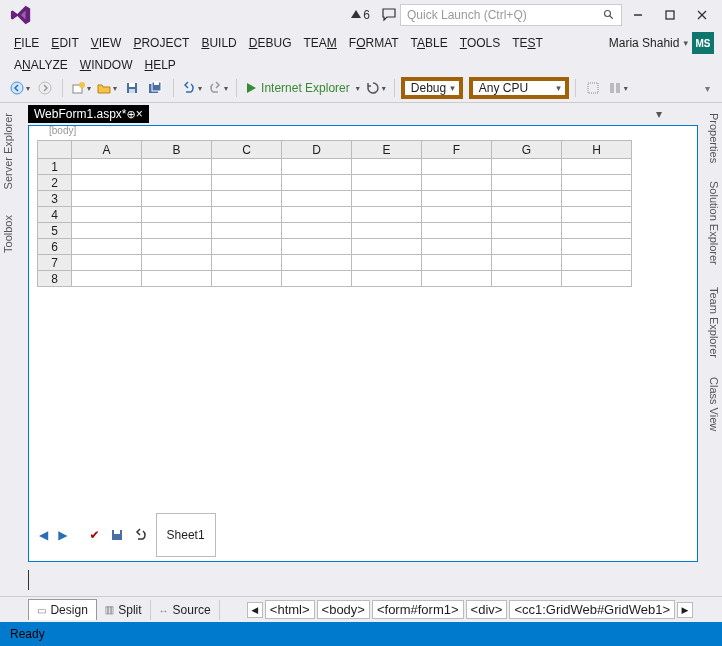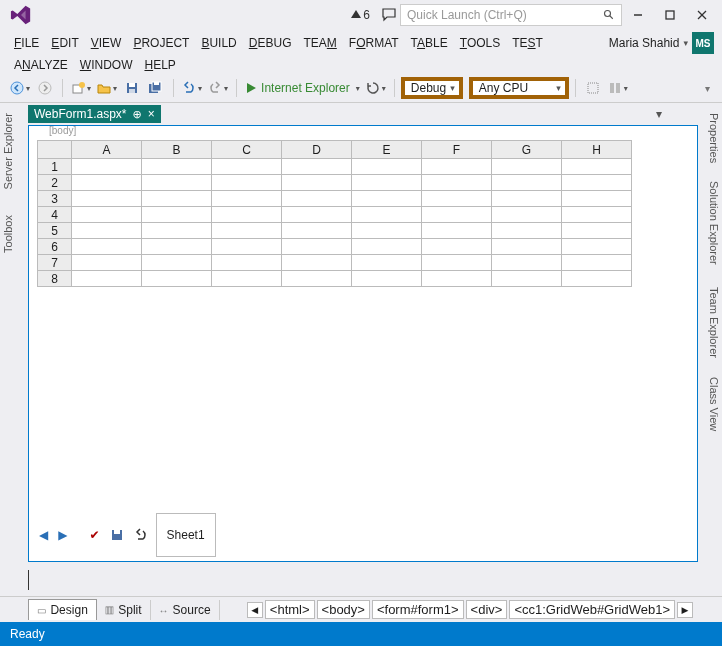--- a/index.html
+++ b/index.html
@@ -125,26 +125,25 @@
   .side-tab-left { left: 0; writing-mode: vertical-rl; transform: rotate(180deg); }
   .side-tab-right { right: 0; writing-mode: vertical-rl; }
 
   .doc-tab-row {
     display: flex;
     align-items: center;
     padding-left: 28px;
     height: 22px;
   }
   .doc-tab {
-    background: #0f766e;
+    background: #000000;
     color: #fff;
     display: flex;
     align-items: center;
     padding: 2px 6px;
-    gap: 6px;
     font-size: 12px;
     cursor: pointer;
   }
   .doc-tab .pin { font-size: 11px; }
   .doc-tab .close { font-size: 12px; cursor: pointer; }
   .doc-tab-dd { margin-left: auto; margin-right: 60px; cursor: pointer; color: #555; }
 
   .editor-frame {
     margin: 0 24px 0 28px;
     background: #fff;
@@ -235,21 +234,21 @@
     padding: 1px 4px;
     font-size: 13px;
     background: #fff;
     cursor: pointer;
     margin: 0 1px;
   }
 
   .status-bar {
     height: 24px;
     background: #007acc;
-    color: #ffffff;
+    color: #000000;
     display: flex;
     align-items: center;
     padding: 0 10px;
     font-size: 12px;
   }
 
   
   svg { display: block; }
 </style>
 </head>

